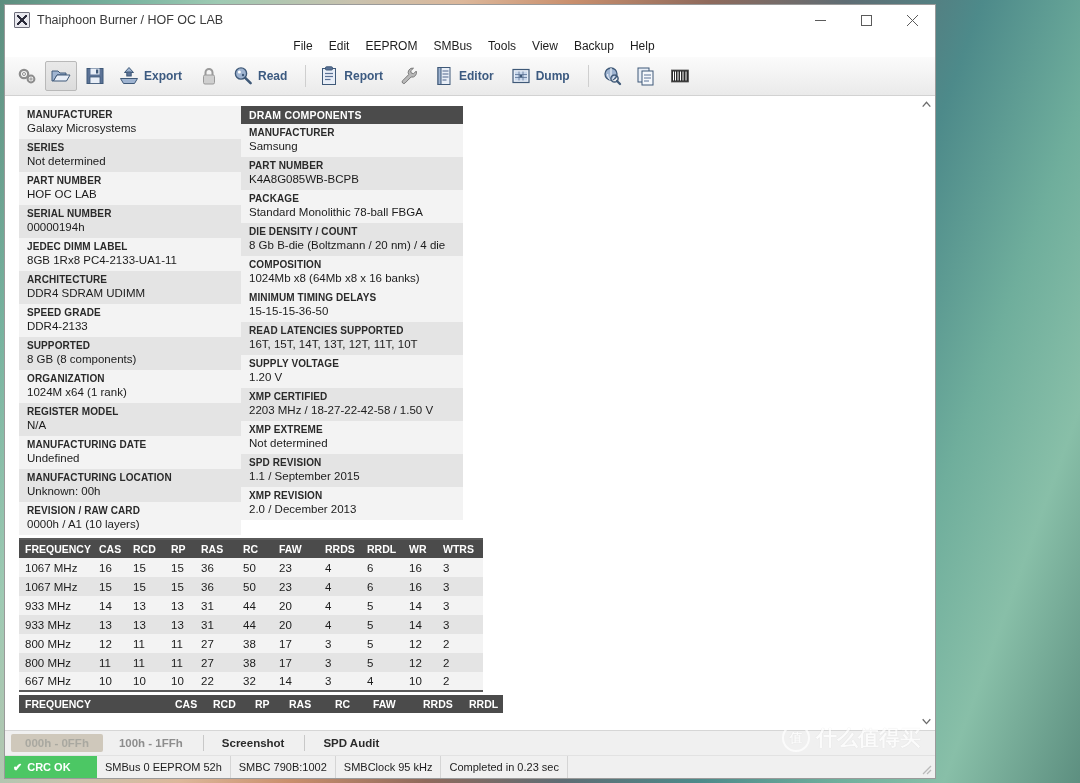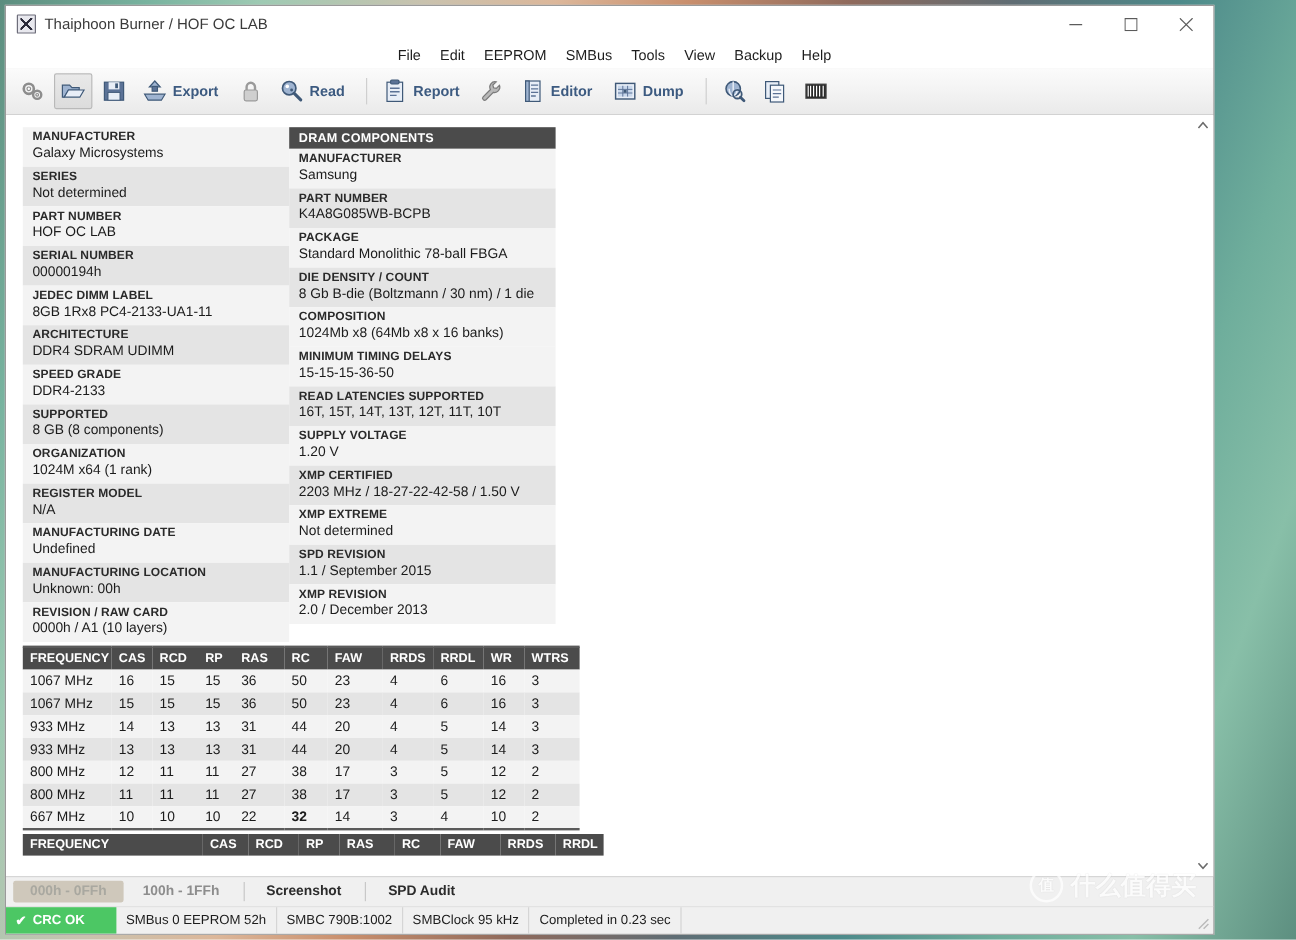--- a/index.html
+++ b/index.html
@@ -11,21 +11,21 @@
   body {
     background: linear-gradient(110deg,#5c8d7e 0%, #78b39f 9%, #9ecab3 16%, #c9c2ae 26%,
                 #dcb79a 34%, #c98f6d 42%, #8f6a5c 52%, #5f6d74 62%, #4d8a8a 72%,
                 #6fae9c 82%, #88bfa8 90%, #5d8f80 100%);
   }
 
   
   .window {
     position: absolute;
     left: 4px; top: 4px;
-    width: 1008px; height: 775px;
+    width: 932px; height: 775px;
     background: #f0f0f0;
     border: 1px solid #9a9a9a;
     box-sizing: border-box;
     display: flex; flex-direction: column;
   }
 
   
   .titlebar {
     height: 30px; background: #ffffff;
     display: flex; align-items: center;
@@ -451,21 +451,21 @@
               <div class="row even">
                 <div class="k">PART NUMBER</div>
                 <div class="v">K4A8G085WB-BCPB</div>
               </div>
               <div class="row odd">
                 <div class="k">PACKAGE</div>
                 <div class="v">Standard Monolithic 78-ball FBGA</div>
               </div>
               <div class="row even">
                 <div class="k">DIE DENSITY / COUNT</div>
-                <div class="v">8 Gb B-die (Boltzmann / 30 nm) / 1 die</div>
+                <div class="v">8 Gb B-die (Boltzmann / 20 nm) / 4 die</div>
               </div>
               <div class="row odd">
                 <div class="k">COMPOSITION</div>
                 <div class="v">1024Mb x8 (64Mb x8 x 16 banks)</div>
               </div>
               <div class="row odd">
                 <div class="k">MINIMUM TIMING DELAYS</div>
                 <div class="v">15-15-15-36-50</div>
               </div>
               <div class="row even">
@@ -590,21 +590,21 @@
               <td style="width: 42px;">5</td>
               <td style="width: 34px;">12</td>
               <td style="width: 46px;">2</td>
             </tr>
             <tr class="odd last">
               <td style="width: 74px;">667 MHz</td>
               <td style="width: 34px;">10</td>
               <td style="width: 38px;">10</td>
               <td style="width: 30px;">10</td>
               <td style="width: 42px;">22</td>
-              <td style="width: 36px; font-weight: bold;">32</td>
+              <td style="width: 36px;">32</td>
               <td style="width: 46px;">14</td>
               <td style="width: 42px;">3</td>
               <td style="width: 42px;">4</td>
               <td style="width: 34px;">10</td>
               <td style="width: 46px;">2</td>
             </tr>
           </tbody>
       </table>
 
       <table class="ttable">

